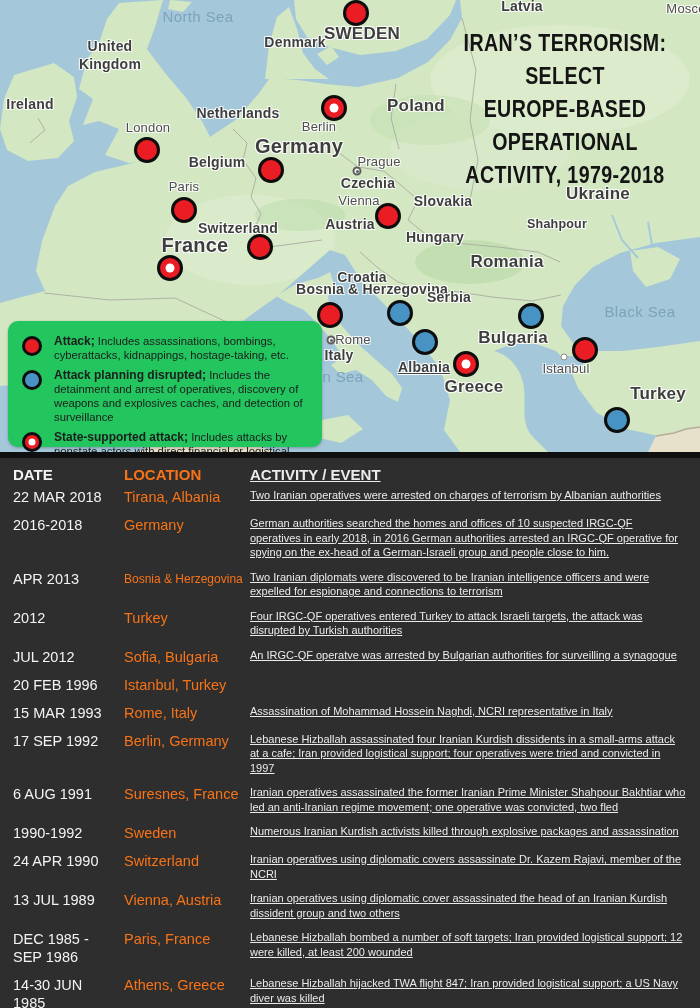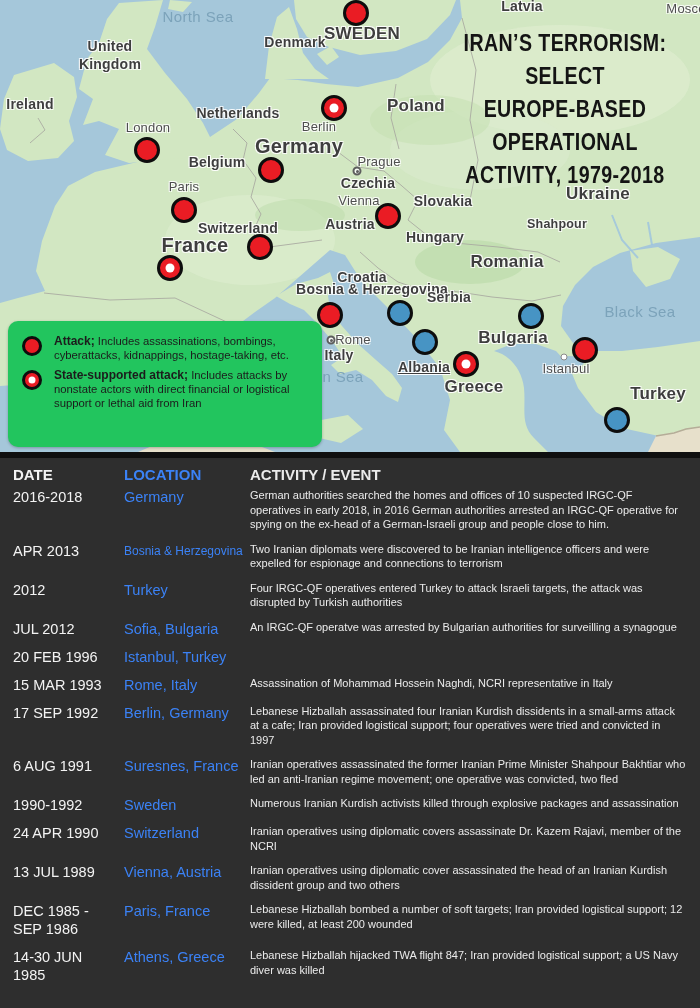--- a/index.html
+++ b/index.html
@@ -56,23 +56,23 @@
   .legend-item b{font-size:12px;}
   
   #events-table{
     position:absolute;left:0;top:452px;width:700px;height:556px;overflow:hidden;
     background:#2e2e2e;border-top:6px solid #0f0f0f;box-sizing:border-box;
     padding:8px 0 0 0;color:#f0f0f0;
   }
   .trow{display:flex;align-items:flex-start;padding-left:13px;margin-bottom:10px;}
   .thead{margin-bottom:4px;font-weight:700;}
   .c-date{width:104px;flex:none;font-size:14.5px;line-height:18px;color:#f3f3f3;}
-  .c-loc{width:126px;flex:none;font-size:14.5px;line-height:18px;color:#3b82f6;padding-left:7px;box-sizing:border-box;white-space:nowrap;}
+  .c-loc{width:126px;flex:none;font-size:14.5px;line-height:18px;color:#f97316;padding-left:7px;box-sizing:border-box;white-space:nowrap;}
   .c-loc.small{font-size:12px;}
-  .c-act{flex:1;padding-left:7px;padding-right:14px;font-size:11px;line-height:14.5px;color:#ebebeb;}
+  .c-act{flex:1;padding-left:7px;padding-right:14px;font-size:11px;line-height:14.5px;color:#ebebeb;text-decoration:underline;}
   .thead .c-date,.thead .c-loc{font-size:15px;}
   .thead .c-act{font-size:15px;line-height:18px;}
 </style>
 </head>
 <body>
 
 <div id="map">
   <svg width="700" height="452" viewBox="0 0 700 452">
 
     <rect x="0" y="0" width="700" height="452" fill="#d2e7c2"></rect>
@@ -202,34 +202,40 @@
     </div>
 
   <div id="map-title">
     <div>IRAN’S TERRORISM: SELECT</div>
     <div>EUROPE-BASED OPERATIONAL</div>
     <div>ACTIVITY, 1979-2018</div>
   </div>
 
   <div id="legend">
       <div class="legend-item"><span class="licon" style="background: rgb(234, 28, 36);"></span><span><b>Attack;</b> Includes assassinations, bombings, cyberattacks, kidnappings, hostage-taking, etc.</span></div>
+      <div class="legend-item"><span class="licon" style="background: rgb(71, 148, 196);"></span><span><b>Attack planning disrupted;</b> Includes the detainment and arrest of operatives, discovery of weapons and explosives caches, and detection of surveillance</span></div>
       <div class="legend-item"><span class="licon" style="background: rgb(234, 28, 36);">
           <span class="center"></span>
         </span><span><b>State-supported attack;</b> Includes attacks by nonstate actors with direct financial or logistical support or lethal aid from Iran</span></div>
     </div>
 </div>
 
 <div id="events-table">
   <div class="trow thead">
     <div class="c-date">DATE</div>
     <div class="c-loc">LOCATION</div>
     <div class="c-act">ACTIVITY / EVENT</div>
   </div>
   <div id="table-rows">
       <div class="trow">
+        <div class="c-date">22 MAR 2018</div>
+        <div class="c-loc">Tirana, Albania</div>
+        <div class="c-act">Two Iranian operatives were arrested on charges of terrorism by Albanian authorities</div>
+      </div>
+      <div class="trow">
         <div class="c-date">2016-2018</div>
         <div class="c-loc">Germany</div>
         <div class="c-act">German authorities searched the homes and offices of 10 suspected IRGC-QF operatives in early 2018, in 2016 German authorities arrested an IRGC-QF operative for spying on the ex-head of a German-Israeli group and people close to him.</div>
       </div>
       <div class="trow">
         <div class="c-date">APR 2013</div>
         <div class="c-loc small">Bosnia &amp; Herzegovina</div>
         <div class="c-act">Two Iranian diplomats were discovered to be Iranian intelligence officers and were expelled for espionage and connections to terrorism</div>
       </div>
       <div class="trow">

